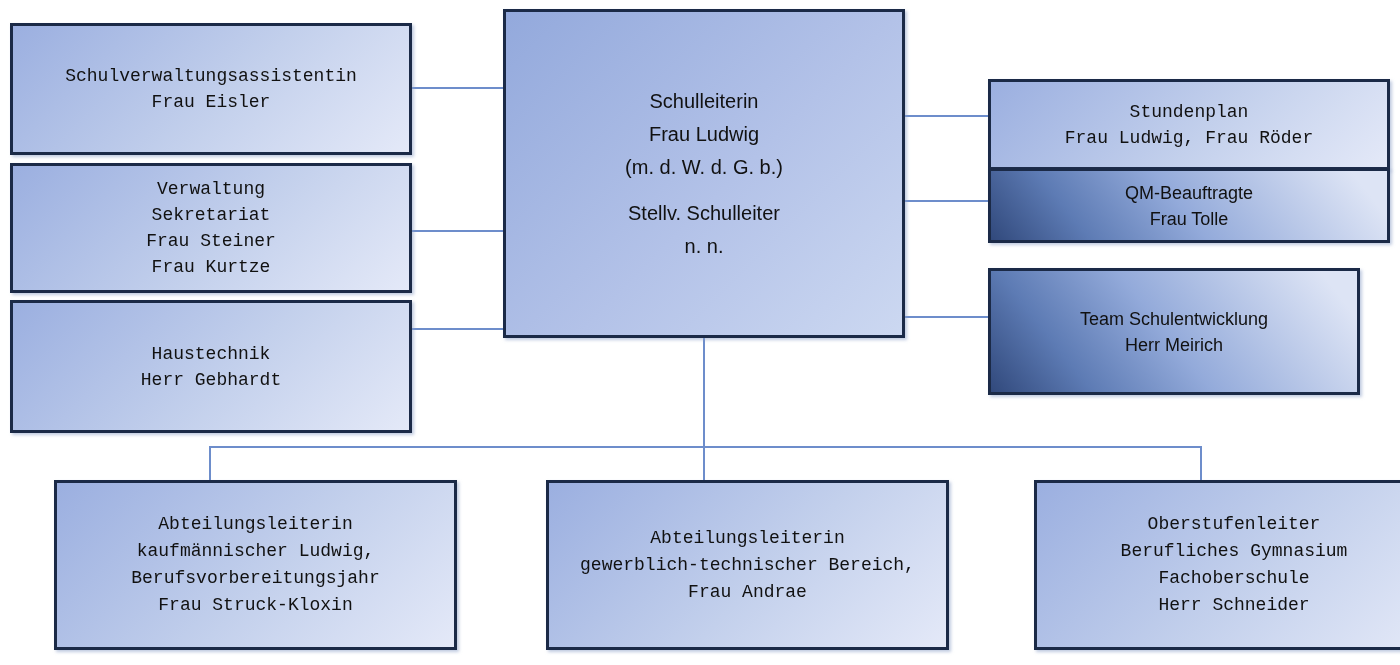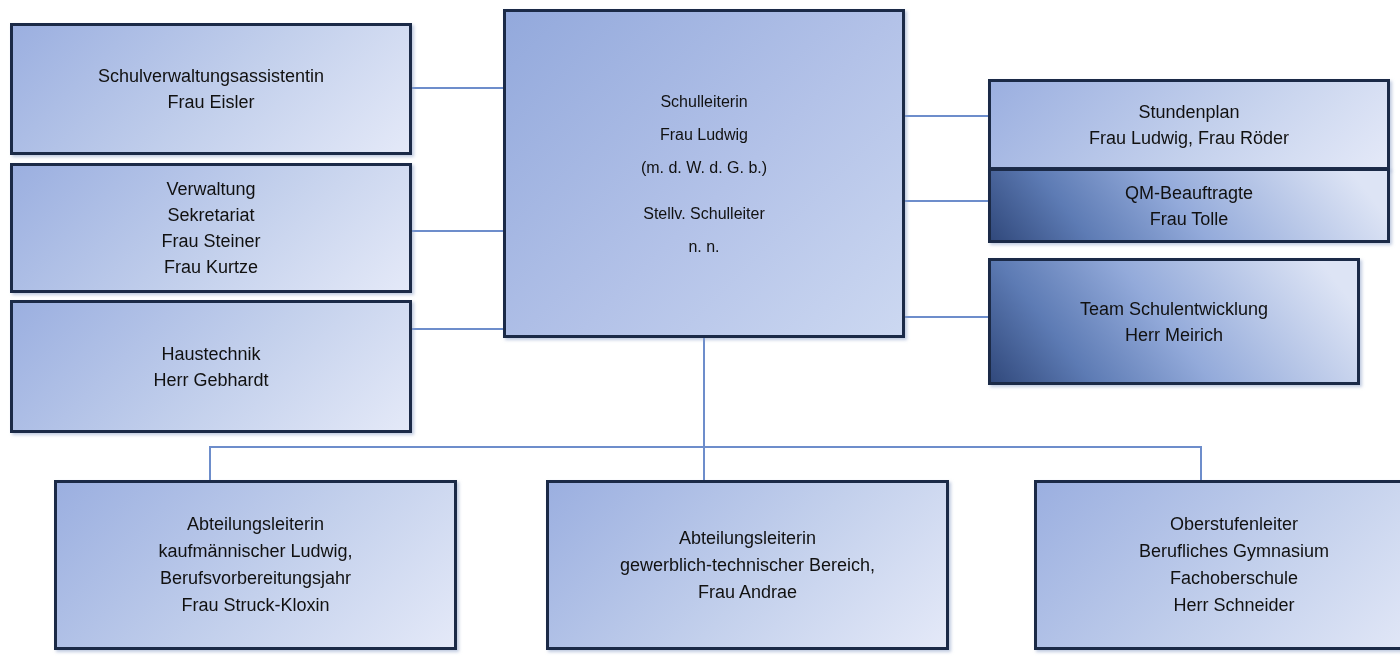--- a/index.html
+++ b/index.html
@@ -24,40 +24,41 @@
     justify-content: center;
     align-items: center;
     text-align: center;
     color: #111111;
     font-size: 18px;
     line-height: 26px;
     box-shadow: 2px 2px 3px rgba(140, 160, 200, 0.55);
   }
   .std {
     background: linear-gradient(135deg, #9bafe0 0%, #c3d0ec 55%, #e4e9f8 100%);
+    font-family: Liberation Mono, monospace;
   }
   .dark {
     background: linear-gradient(52deg, #31497c 0%, #5d7bb4 22%, #93aada 48%, #dde4f5 92%);
   }
   .center-node {
     background: linear-gradient(135deg, #93a9dc 0%, #b3c2e8 55%, #ccd8f1 100%);
-    font-size: 16px;
+    font-size: 20px;
     line-height: 33px;
   }
   .center-node .para2 { margin-top: 13px; }
   .bottom-node { line-height: 27px; margin-left: 44px; }
 
   
   .pos-l1 { left: 10px;  top: 23px;  width: 402px; height: 132px; }
   .pos-l2 { left: 10px;  top: 163px; width: 402px; height: 130px; }
   .pos-l3 { left: 10px;  top: 300px; width: 402px; height: 133px; align-items: center; }
   .pos-c  { left: 503px; top: 9px;   width: 402px; height: 329px; }
   .pos-r1 { left: 988px; top: 79px;  width: 402px; height: 91px; }
   .pos-r2 { left: 988px; top: 168px; width: 402px; height: 75px; }
-  .pos-r3 { left: 988px; top: 258px; width: 372px; height: 127px; text-align: center; }
+  .pos-r3 { left: 988px; top: 268px; width: 372px; height: 127px; text-align: center; }
   .pos-b1 { left: 10px;  top: 480px; width: 403px; height: 170px; }
   .pos-b2 { left: 502px; top: 480px; width: 403px; height: 170px; }
   .pos-b3 { left: 990px; top: 480px; width: 400px; height: 170px; }
 
   
   .conn {
     position: absolute;
     background: #6d8dcb;
   }
   .c-l1 { left: 412px;  top: 87px;  width: 91px;  height: 2px; }

